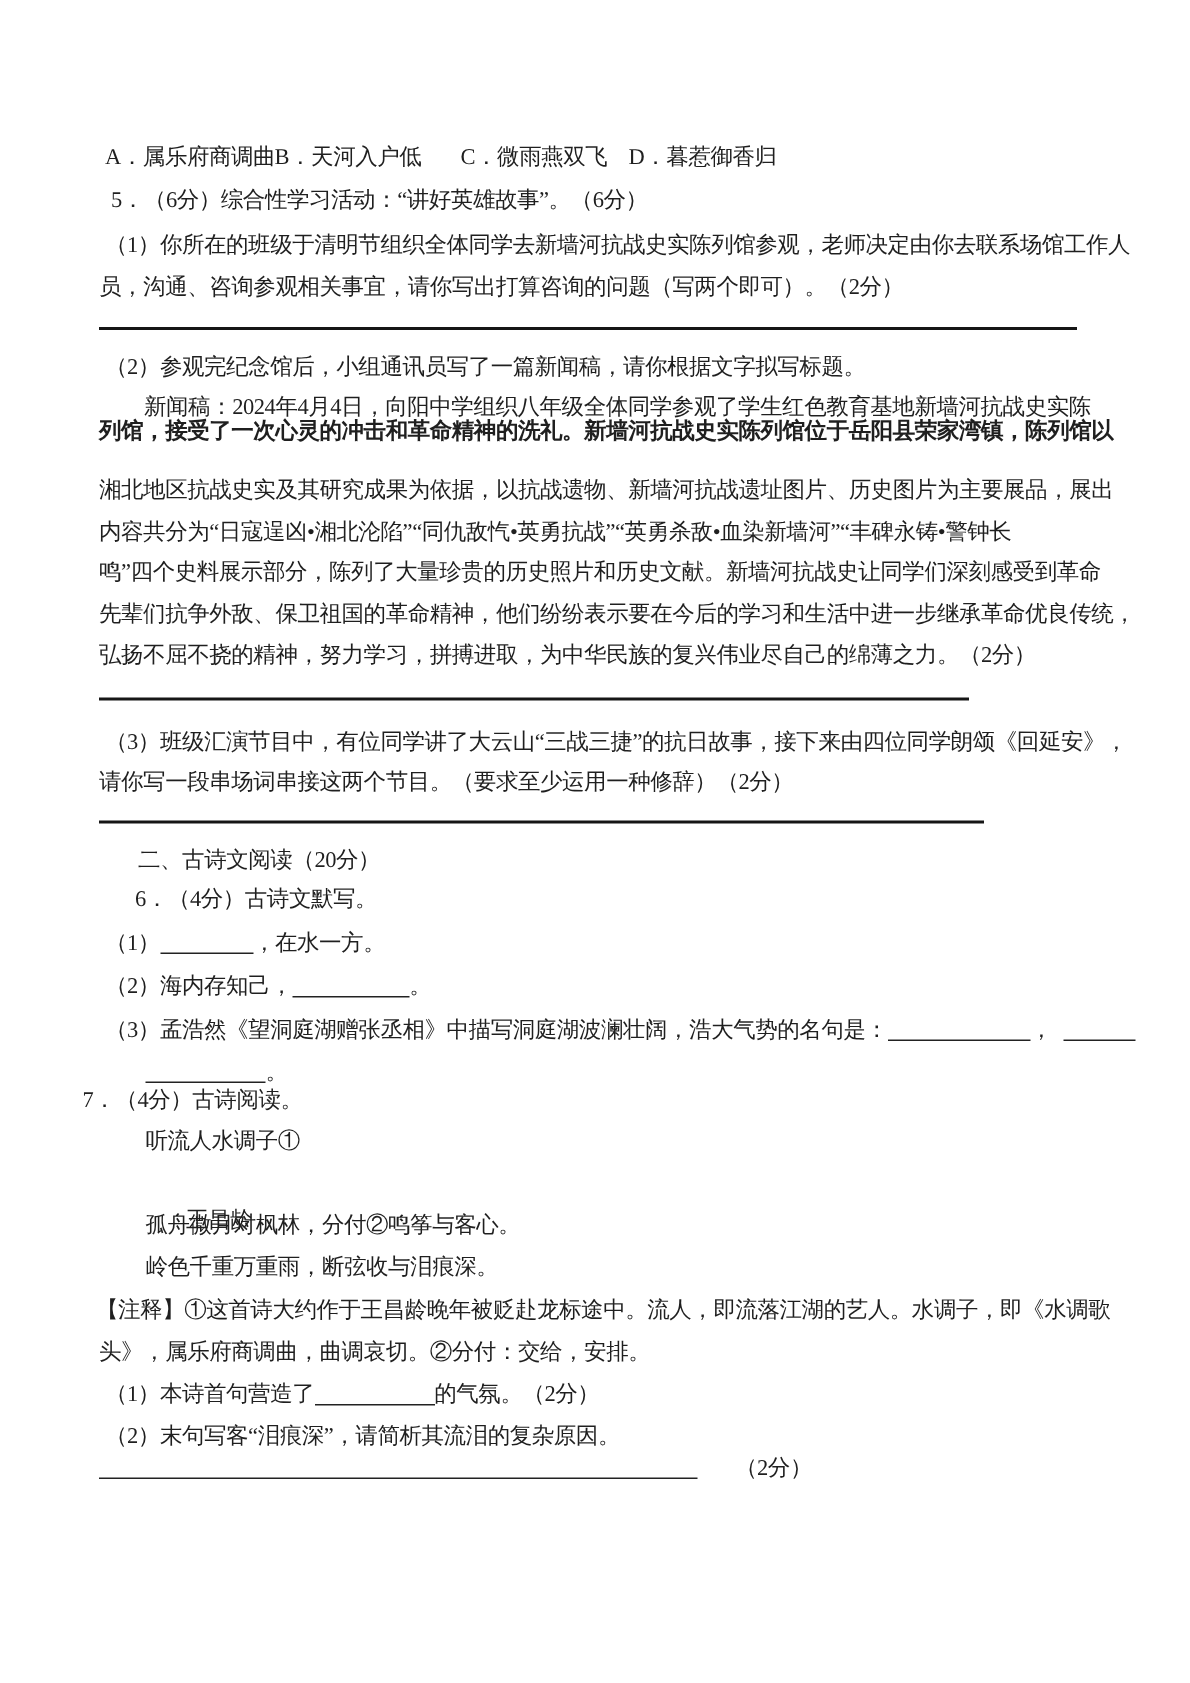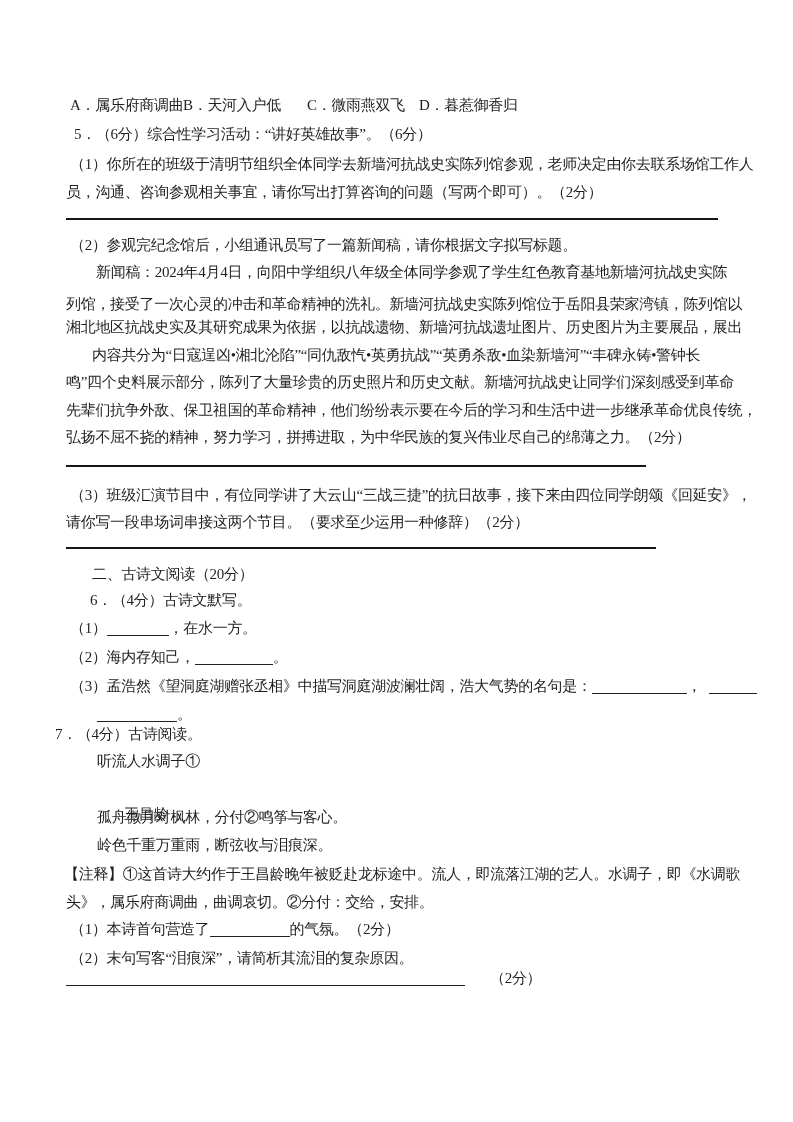--- a/index.html
+++ b/index.html
@@ -42,23 +42,23 @@
   <div class="line" style="left:419px; top:97px;text-align:center;">D．暮惹御香归</div>
 
   <div class="line" style="left:74px; top:126px;font-family:Liberation Serif, serif;">5．（6分）综合性学习活动：“讲好英雄故事”。（6分）</div>
   <div class="line" style="left:70px; top:156px;">（1）你所在的班级于清明节组织全体同学去新墙河抗战史实陈列馆参观，老师决定由你去联系场馆工作人</div>
   <div class="line" style="left:66px; top:184px;">员，沟通、咨询参观相关事宜，请你写出打算咨询的问题（写两个即可）。（2分）</div>
 
   <div class="hr" style="left:66px; top:218px; width:652px;"></div>
 
   <div class="line" style="left:70px; top:237px;">（2）参观完纪念馆后，小组通讯员写了一篇新闻稿，请你根据文字拟写标题。</div>
   <div class="line" style="left:96px; top:264px;">新闻稿：2024年4月4日，向阳中学组织八年级全体同学参观了学生红色教育基地新墙河抗战史实陈</div>
-  <div class="line" style="left:66px; top:296px;">列馆，接受了一次心灵的冲击和革命精神的洗礼。新墙河抗战史实陈列馆位于岳阳县荣家湾镇，陈列馆以</div>
+  <div class="line" style="left:66px; top:280px;font-weight:bold;">列馆，接受了一次心灵的冲击和革命精神的洗礼。新墙河抗战史实陈列馆位于岳阳县荣家湾镇，陈列馆以</div>
   <div class="line" style="left:66px; top:319px;">湘北地区抗战史实及其研究成果为依据，以抗战遗物、新墙河抗战遗址图片、历史图片为主要展品，展出</div>
-  <div class="line" style="left:66px; top:347px;margin-left:26px;">内容共分为“日寇逞凶•湘北沦陷”“同仇敌忾•英勇抗战”“英勇杀敌•血染新墙河”“丰碑永铸•警钟长</div>
+  <div class="line" style="left:66px; top:347px;">内容共分为“日寇逞凶•湘北沦陷”“同仇敌忾•英勇抗战”“英勇杀敌•血染新墙河”“丰碑永铸•警钟长</div>
   <div class="line" style="left:66px; top:374px;">鸣”四个史料展示部分，陈列了大量珍贵的历史照片和历史文献。新墙河抗战史让同学们深刻感受到革命</div>
   <div class="line" style="left:66px; top:402px;">先辈们抗争外敌、保卫祖国的革命精神，他们纷纷表示要在今后的学习和生活中进一步继承革命优良传统，</div>
   <div class="line" style="left:66px; top:429px;">弘扬不屈不挠的精神，努力学习，拼搏进取，为中华民族的复兴伟业尽自己的绵薄之力。（2分）</div>
 
   <div class="hr" style="left:66px; top:465px; width:580px;"></div>
 
   <div class="line" style="left:70px; top:487px;">（3）班级汇演节目中，有位同学讲了大云山“三战三捷”的抗日故事，接下来由四位同学朗颂《回延安》，</div>
   <div class="line" style="left:66px; top:514px;">请你写一段串场词串接这两个节目。（要求至少运用一种修辞）（2分）</div>
 
   <div class="hr" style="left:66px; top:547px; width:590px;"></div>

